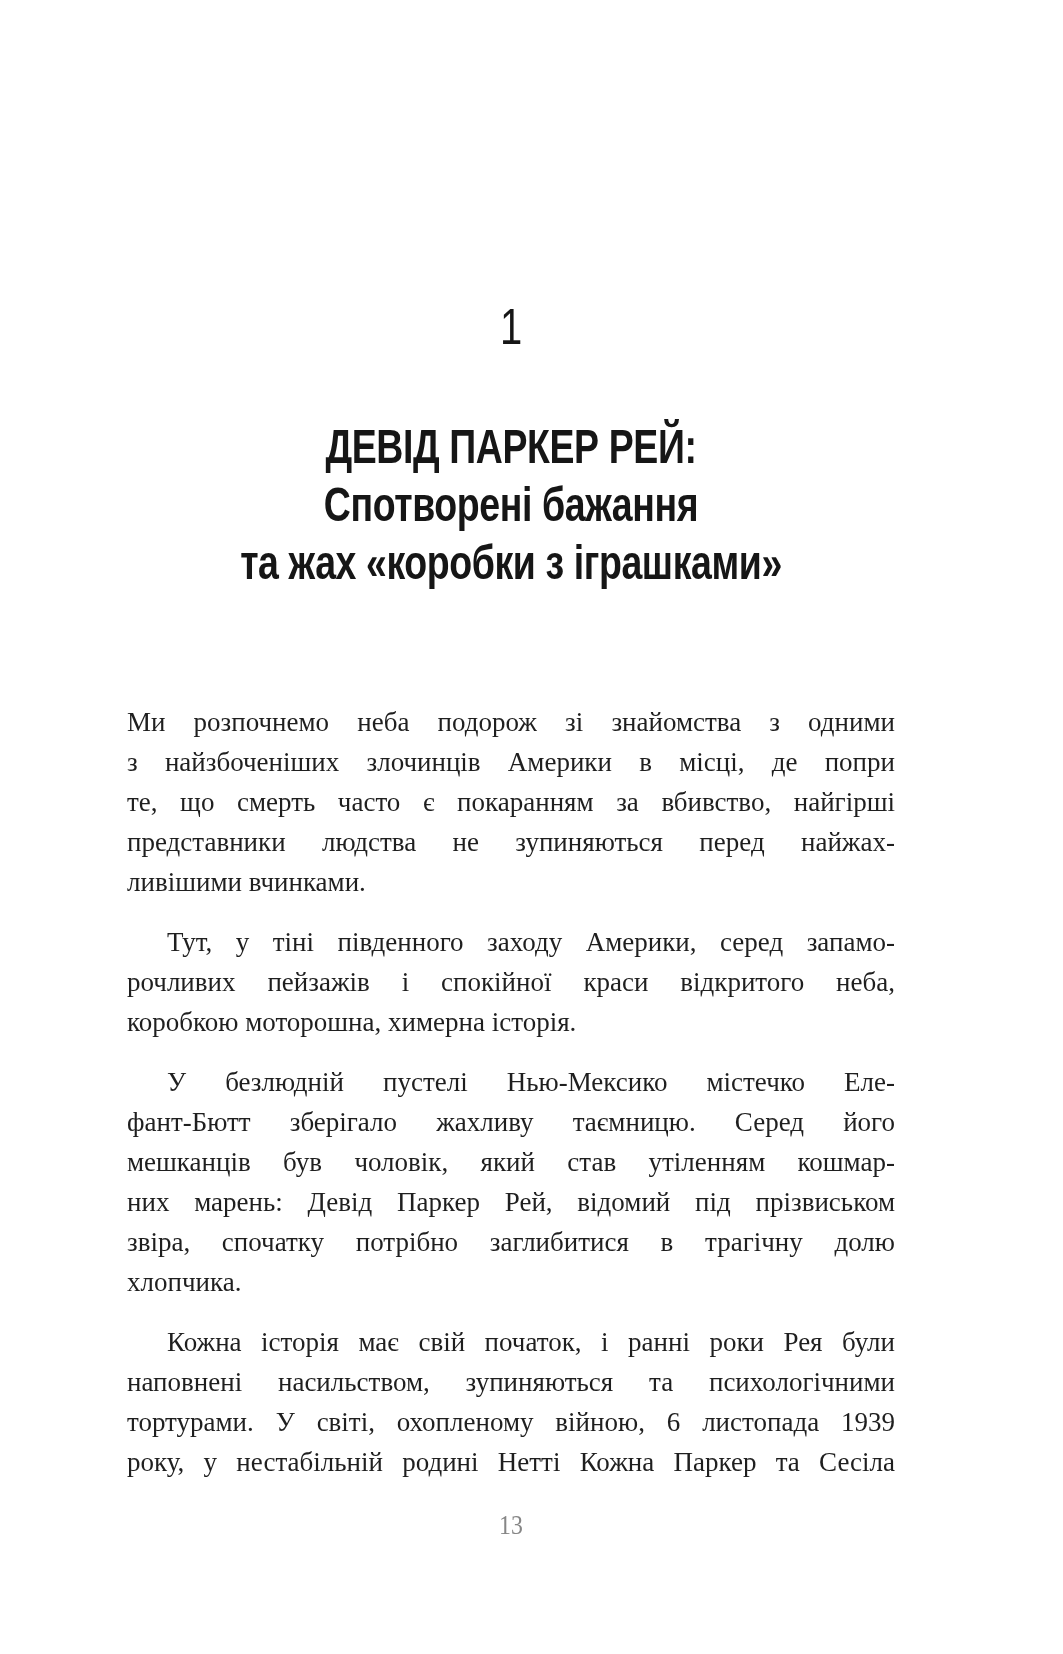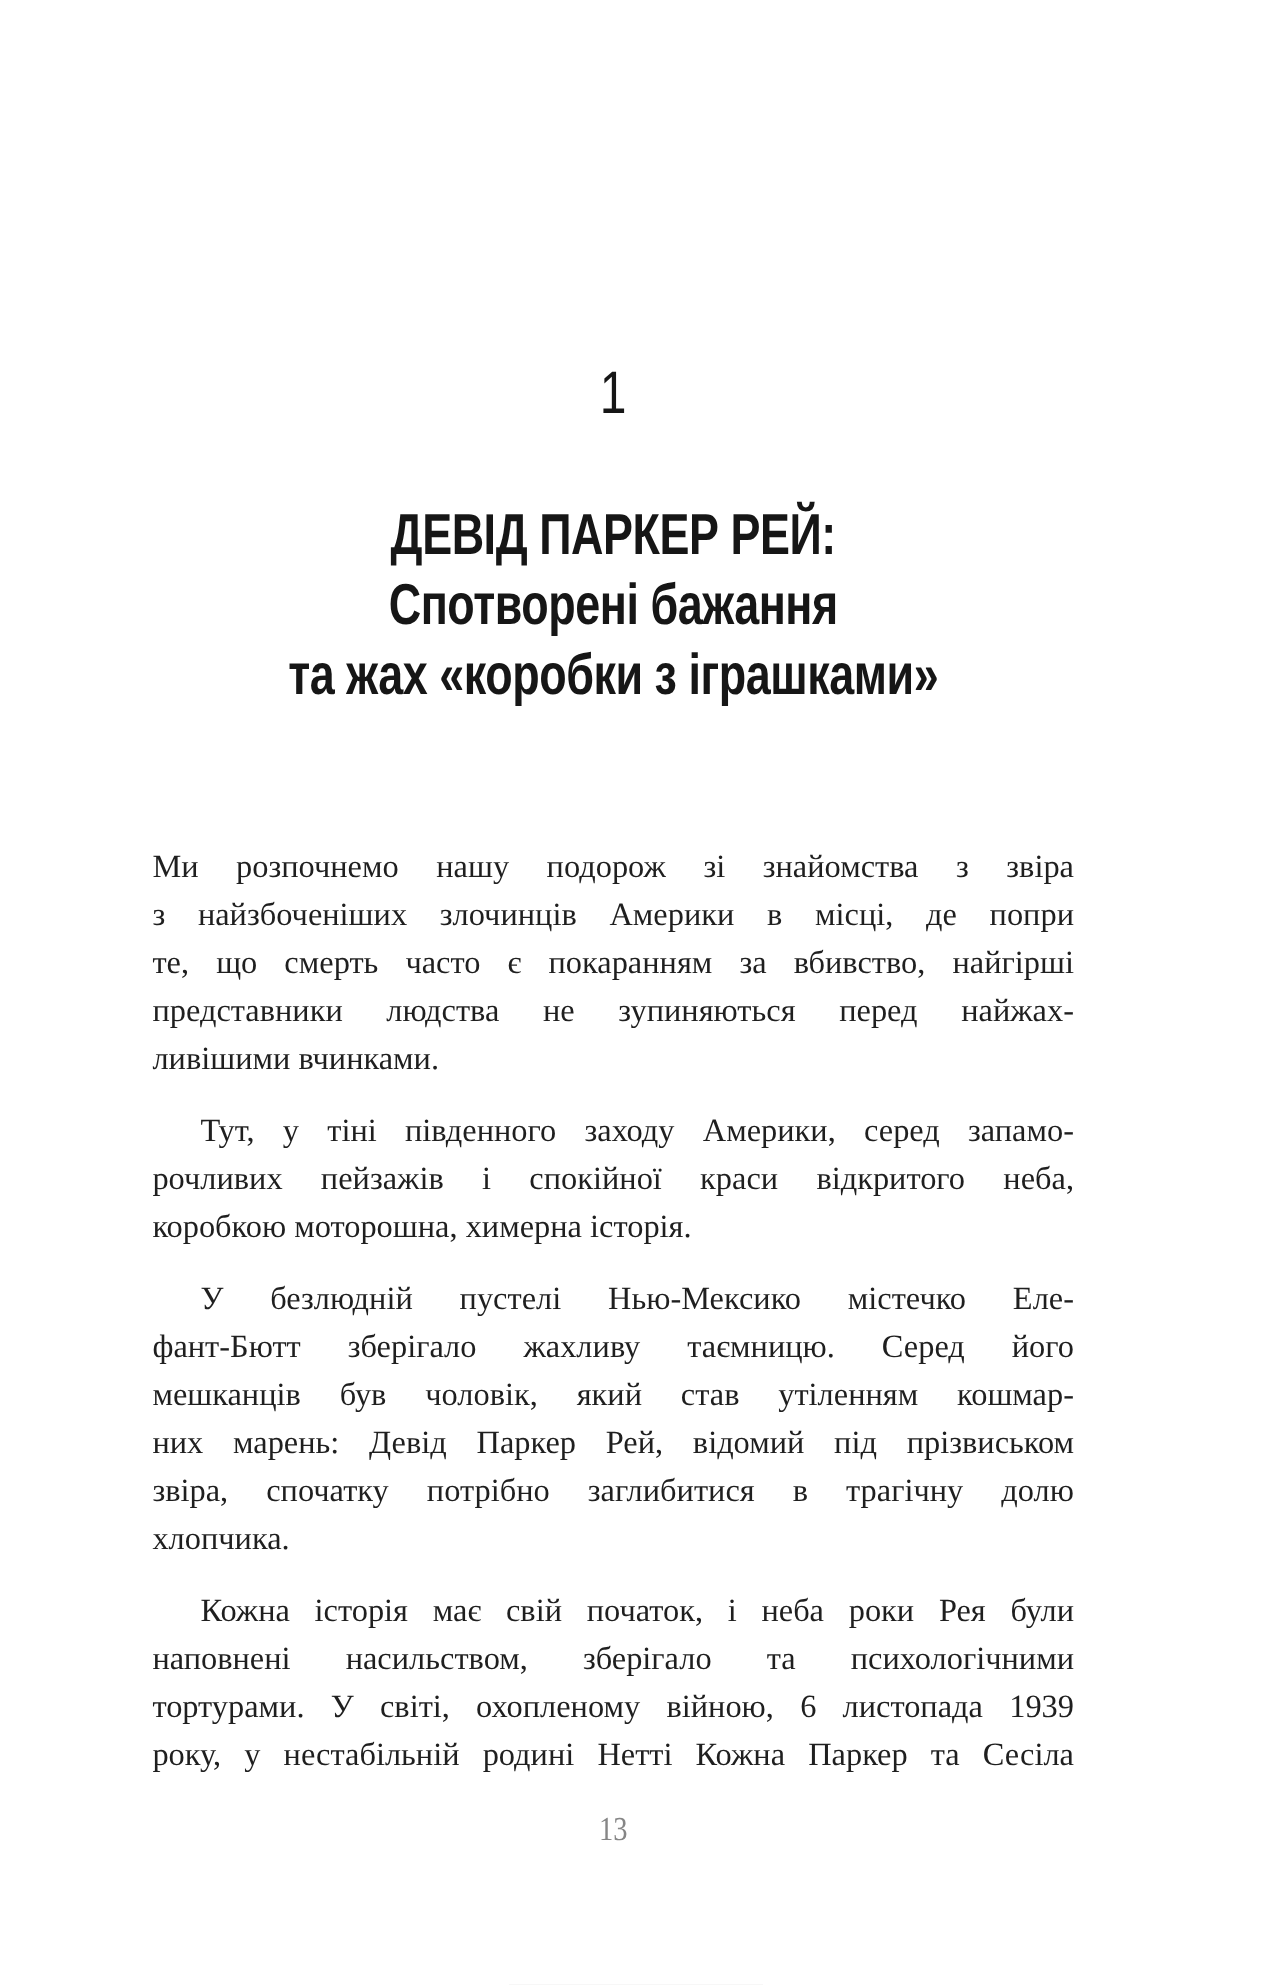--- a/index.html
+++ b/index.html
@@ -88,41 +88,41 @@
   <div class="chapter-number">1</div>
 
   <h1 class="chapter-title">
       <div class="title-line">ДЕВІД ПАРКЕР РЕЙ:</div>
       <div class="title-line">Спотворені бажання</div>
       <div class="title-line">та жах «коробки з іграшками»</div>
     </h1>
 
   <div class="body-text">
       <div class="paragraph">
-        <div class="line">Ми розпочнемо нашу подорож зі знайомства з звіра</div>
+        <div class="line">Ми розпочнемо неба подорож зі знайомства з одними</div>
         <div class="line">з найзбоченіших злочинців Америки в місці, де попри</div>
         <div class="line">те, що смерть часто є покаранням за вбивство, найгірші</div>
         <div class="line">представники людства не зупиняються перед найжах-</div>
         <div class="line last-left">ливішими вчинками.</div>
       </div>
       <div class="paragraph indent">
         <div class="line">Тут, у тіні південного заходу Америки, серед запамо-</div>
         <div class="line">рочливих пейзажів і спокійної краси відкритого неба,</div>
         <div class="line last-left">коробкою моторошна, химерна історія.</div>
       </div>
       <div class="paragraph indent">
         <div class="line">У безлюдній пустелі Нью-Мексико містечко Еле-</div>
         <div class="line">фант-Бютт зберігало жахливу таємницю. Серед його</div>
         <div class="line">мешканців був чоловік, який став утіленням кошмар-</div>
         <div class="line">них марень: Девід Паркер Рей, відомий під прізвиськом</div>
         <div class="line">звіра, спочатку потрібно заглибитися в трагічну долю</div>
         <div class="line last-left">хлопчика.</div>
       </div>
       <div class="paragraph indent">
-        <div class="line">Кожна історія має свій початок, і неба роки Рея були</div>
-        <div class="line">наповнені насильством, зберігало та психологічними</div>
+        <div class="line">Кожна історія має свій початок, і ранні роки Рея були</div>
+        <div class="line">наповнені насильством, зупиняються та психологічними</div>
         <div class="line">тортурами. У світі, охопленому війною, 6 листопада 1939</div>
         <div class="line">року, у нестабільній родині Нетті Кожна Паркер та Сесіла</div>
       </div>
     </div>
 
   <div class="page-number">13</div>
 </div>
 
 </body></html>

